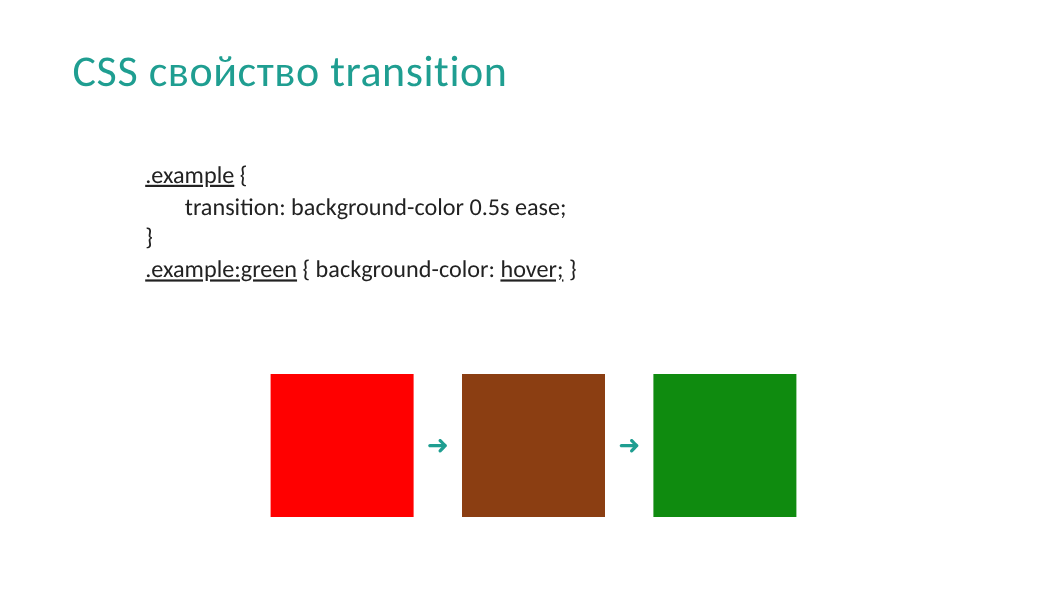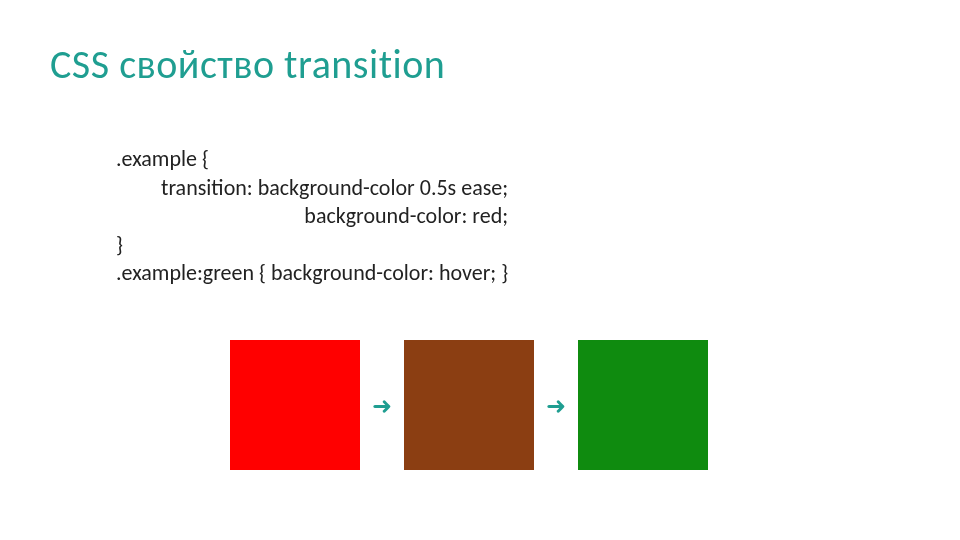--- a/index.html
+++ b/index.html
@@ -9,20 +9,21 @@
     height: 540px;
     background: #ffffff;
     font-family: "Segoe UI", "Calibri", Arial, sans-serif;
     overflow: hidden;
   }
   .slide {
     position: relative;
     width: 818px;
     height: 540px;
     box-sizing: border-box;
+    margin-left: 16px;
   }
   .title {
     position: absolute;
     top: 40px;
     left: 50px;
     font-size: 40px;
     font-weight: 300;
     color: #1f9e91;
     letter-spacing: 0.5px;
   }
@@ -33,23 +34,22 @@
     font-size: 22px;
     line-height: 1.3;
     color: #222;
     font-family: "Calibri", "Segoe UI", Arial, sans-serif;
   }
   .code-line {
     white-space: pre;
   }
   .indent {
     padding-left: 36px;
-    text-align: right;
   }
-  .underline { text-underline-offset: 2px; }
+  .underline { text-decoration: underline; text-underline-offset: 2px; }
   .demo {
     position: absolute;
     top: 340px;
     left: 230px;
     display: flex;
     align-items: center;
     gap: 20px;
   }
   .square {
     width: 130px;
@@ -64,21 +64,20 @@
 </head>
 <body>
 
 <div class="slide">
 
   <div class="title">CSS свойство transition</div>
 
   <div class="code-block">
     <div class="code-line"><span class="underline">.example</span><span> {</span></div>
     <div class="code-line indent"><span>transition: </span><span>background-color 0.5s ease;</span></div>
-    <div class="code-line indent"><span>background-color: </span><span class="underline">red;</span></div>
     <div class="code-line">}</div>
     <div class="code-line"><span class="underline">.example:green</span><span> { </span><span>background-color: </span><span class="underline">hover;</span><span> }</span></div>
   </div>
 
   <div class="demo">
     <div class="square" style="background:#ff0000"></div>
     <div class="arrow">➜</div>
     <div class="square" style="background:#8b3e12"></div>
     <div class="arrow">➜</div>
     <div class="square" style="background:#0f8b0f"></div>

